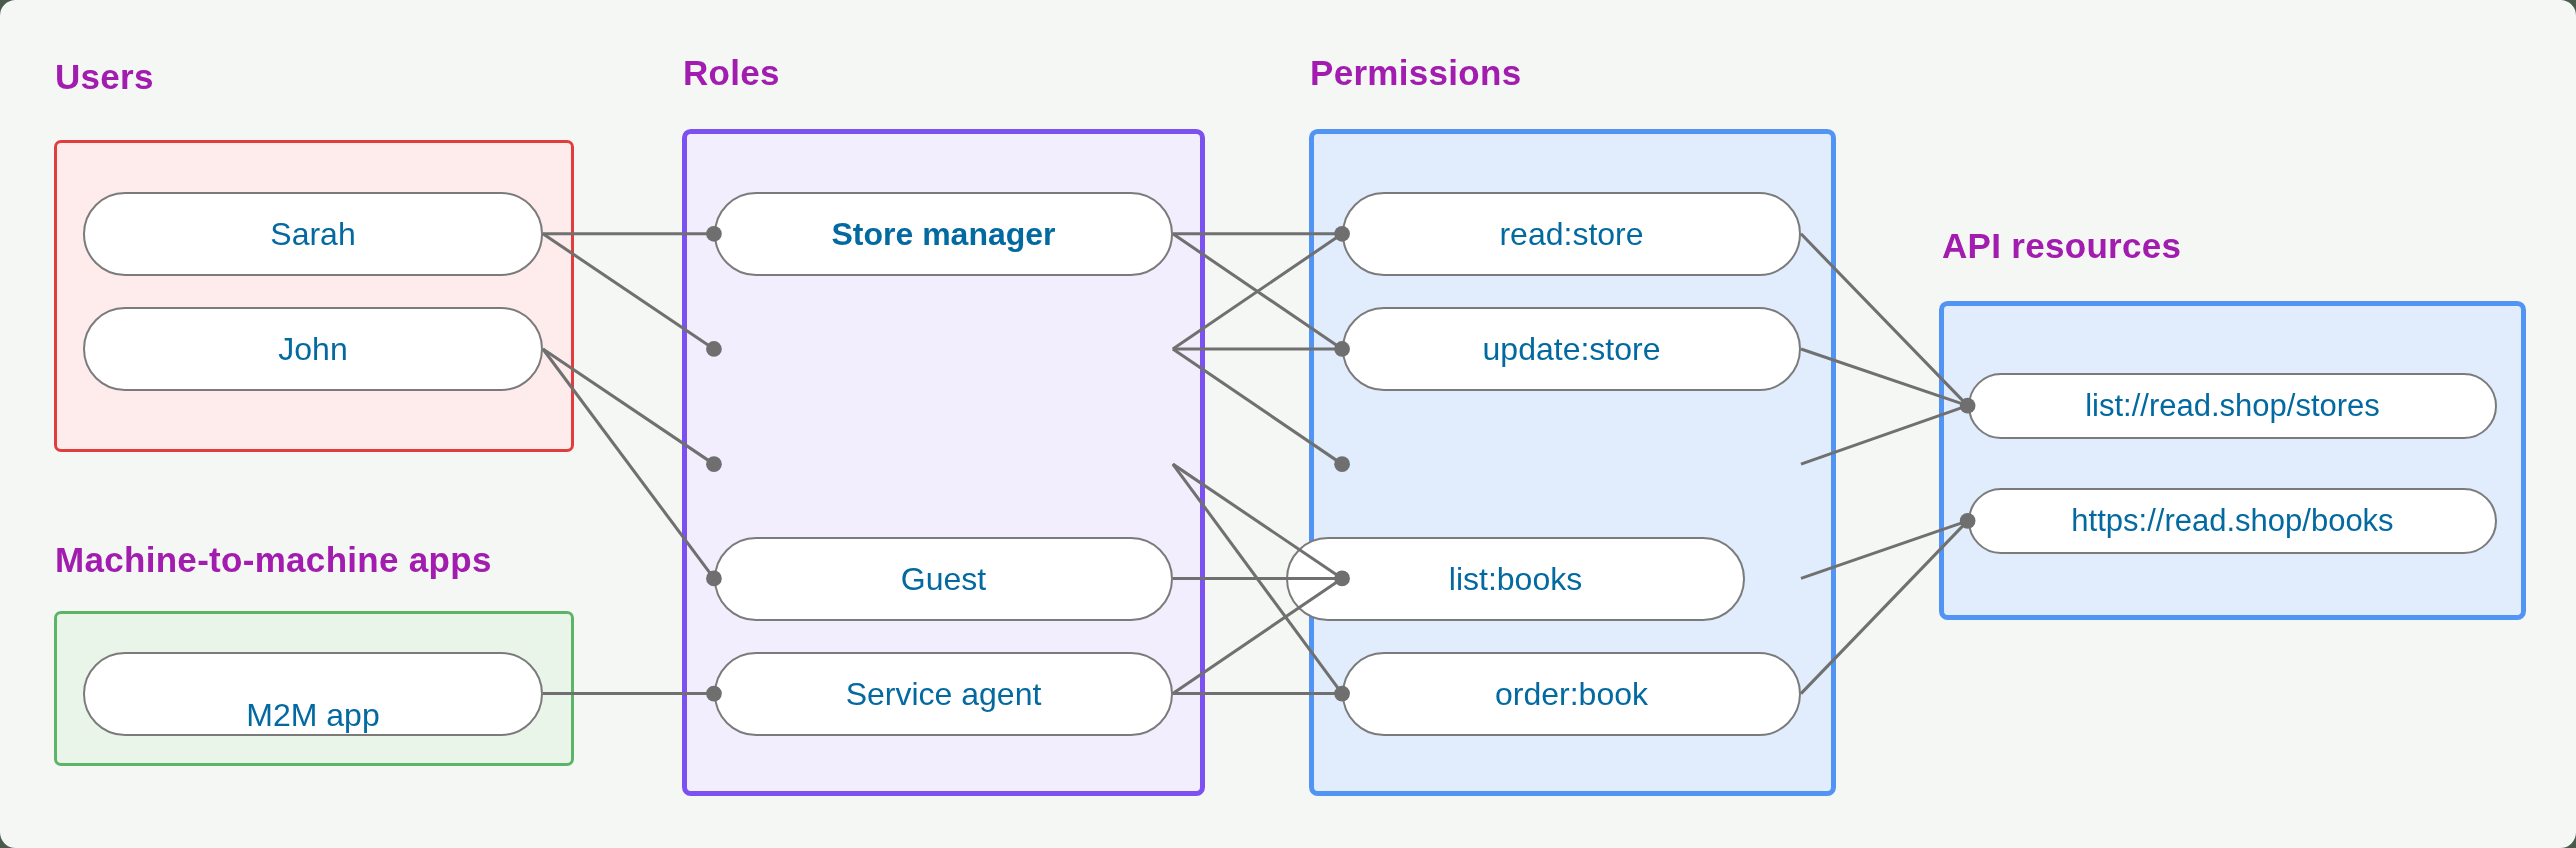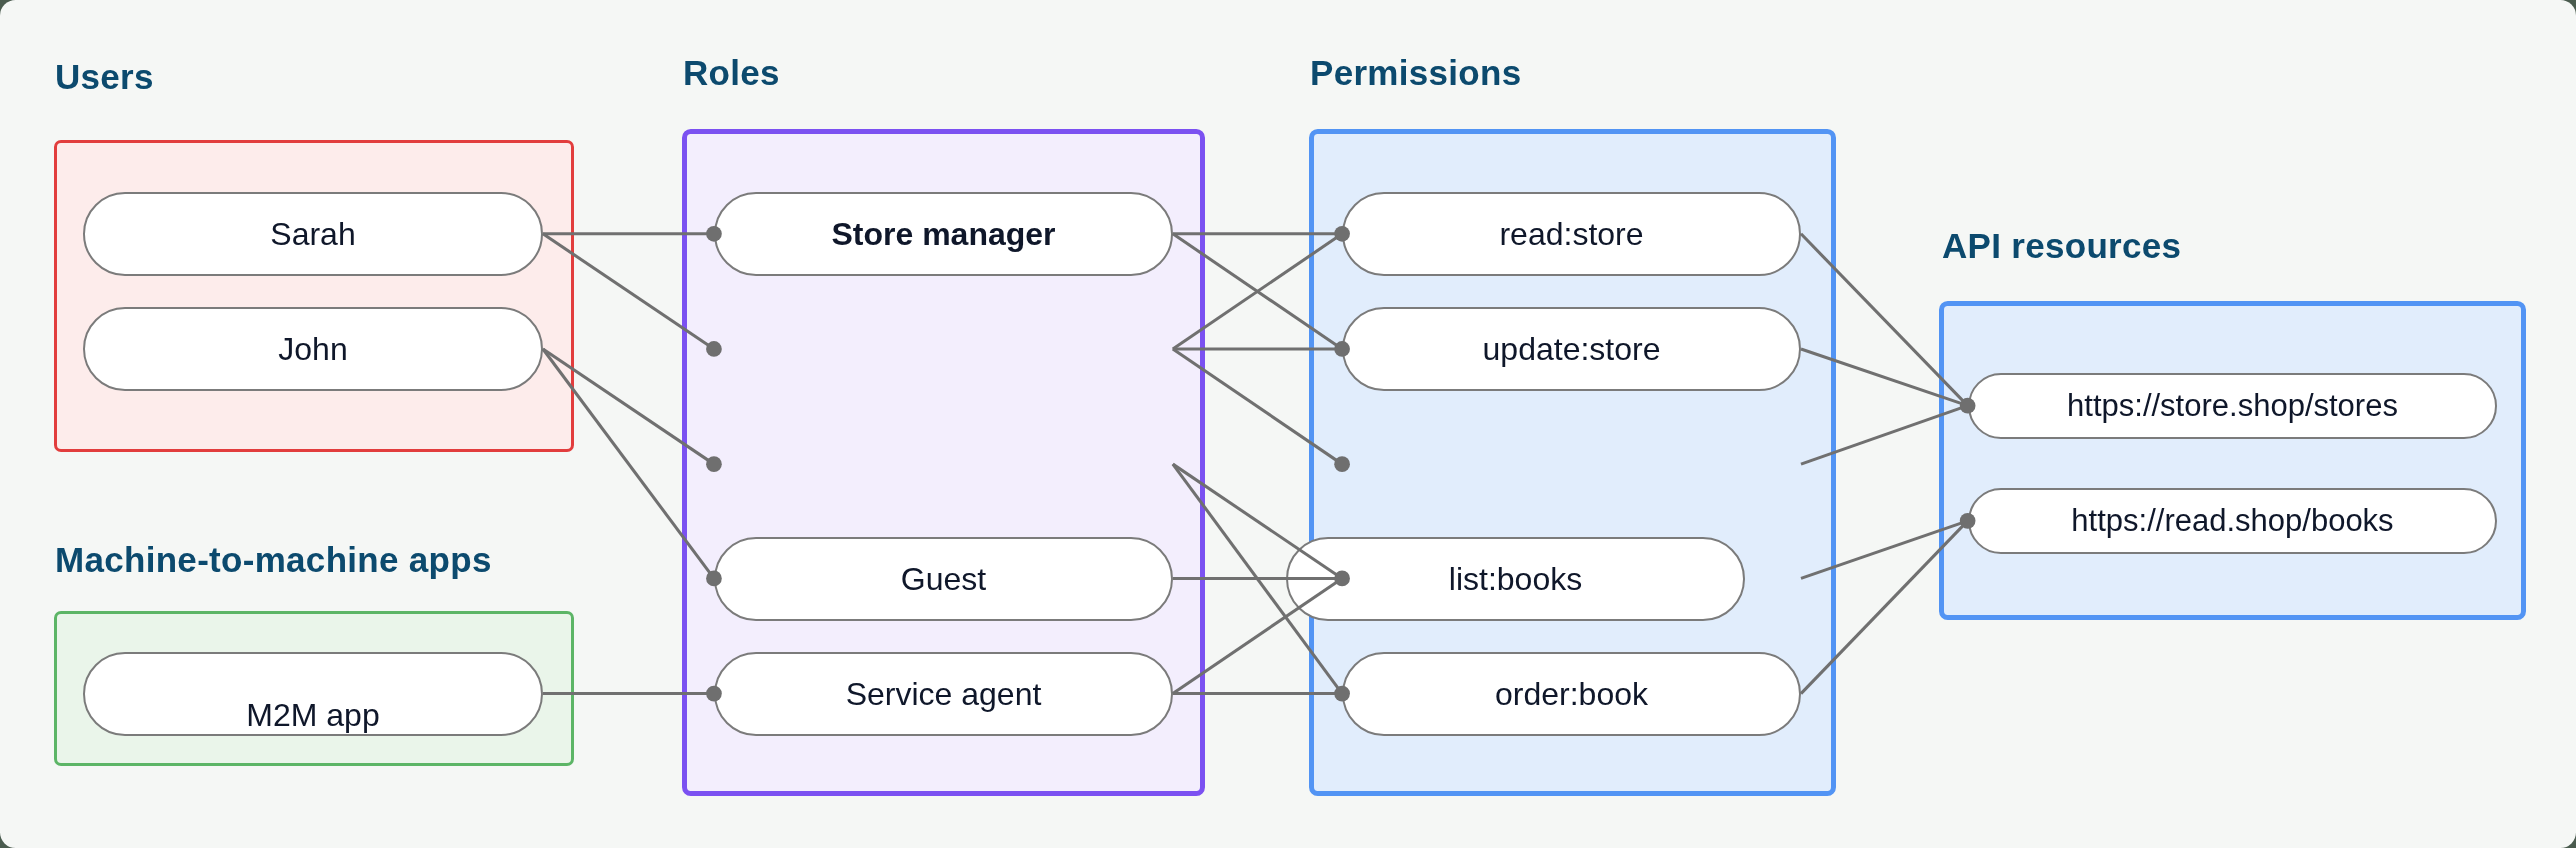--- a/index.html
+++ b/index.html
@@ -8,39 +8,39 @@
     background:#4a5b4e;
     font-family:"Liberation Sans", sans-serif;
     position:relative;
     overflow:hidden;
   }
   .panel{
     position:absolute;left:0;top:0;width:2576px;height:848px;
     background:#f5f7f5;border-radius:15.7px;overflow:hidden;
   }
   .section-label{
-    position:absolute;font-size:35px;font-weight:600;color:#0c4a6e;
+    position:absolute;font-size:35px;font-weight:600;color:#a21caf;
     letter-spacing:0.3px;white-space:nowrap;line-height:1.1;
   }
   #label-users{left:55px;top:58px;}
   #label-m2m{left:55px;top:541px;}
   #label-roles{left:683px;top:54px;}
   #label-permissions{left:1310px;top:54px;}
   #label-api{left:1942px;top:227px;}
   .group-box{position:absolute;box-sizing:border-box;border-radius:8.7px;}
   #box-users{left:54px;top:140px;width:520px;height:312px;border:3.5px solid #e23d3d;background:#fdeceb;border-radius:7px;}
   #box-m2m{left:54px;top:611px;width:520px;height:155px;border:3.5px solid #5cb566;background:#eaf5ea;border-radius:7px;}
   #box-roles{left:682px;top:129px;width:523px;height:667px;border:5.2px solid #7b51f1;background:#f3eefd;}
   #box-permissions{left:1309px;top:129px;width:527px;height:667px;border:5.2px solid #5294f4;background:#e1edfc;}
   #box-api{left:1939px;top:301px;width:587px;height:319px;border:5.2px solid #5294f4;background:#e1edfc;}
   .pill{
     position:absolute;box-sizing:border-box;height:84px;
     border:2.6px solid #7b7b7b;border-radius:52px;background:#ffffff;
     display:flex;align-items:center;justify-content:center;
-    font-size:32px;color:#0f172a;white-space:nowrap;
+    font-size:32px;color:#0369a1;white-space:nowrap;
   }
   .pill.api{height:66px;font-size:31px;border-radius:35px;}
   
   #n-sarah{left:83px;top:192px;width:460px;}
   #n-john{left:83px;top:307px;width:460px;}
   #n-m2m-app{left:83px;top:652px;width:460px;align-items:flex-end;}
   
   #n-store-manager{left:714px;top:192px;width:459px;font-weight:bold;}
   #n-store-admin{left:714px;top:307px;width:459px;}
   #n-customer{left:714px;top:422px;width:459px;}
@@ -104,21 +104,21 @@
     <span>update:store</span>
   </div>
   <div class="pill" id="n-list-books">
     <span>list:books</span>
   </div>
   <div class="pill" id="n-order-book">
     <span>order:book</span>
   </div>
 
   <div class="pill api" id="n-stores">
-    <span>https://store.shop/stores</span>
+    <span>list://read.shop/stores</span>
   </div>
   <div class="pill api" id="n-books">
     <span>https://read.shop/books</span>
   </div>
 
   <svg id="edges" xmlns="http://www.w3.org/2000/svg" viewBox="0 0 2952 972" width="2576" height="848">
       <line x1="622" y1="268" x2="818" y2="268" stroke="#707070" stroke-width="3.5"></line>
       <line x1="622" y1="268" x2="818" y2="400" stroke="#707070" stroke-width="3.5"></line>
       <line x1="622" y1="400" x2="818" y2="532" stroke="#707070" stroke-width="3.5"></line>
       <line x1="622" y1="400" x2="818" y2="663" stroke="#707070" stroke-width="3.5"></line>

